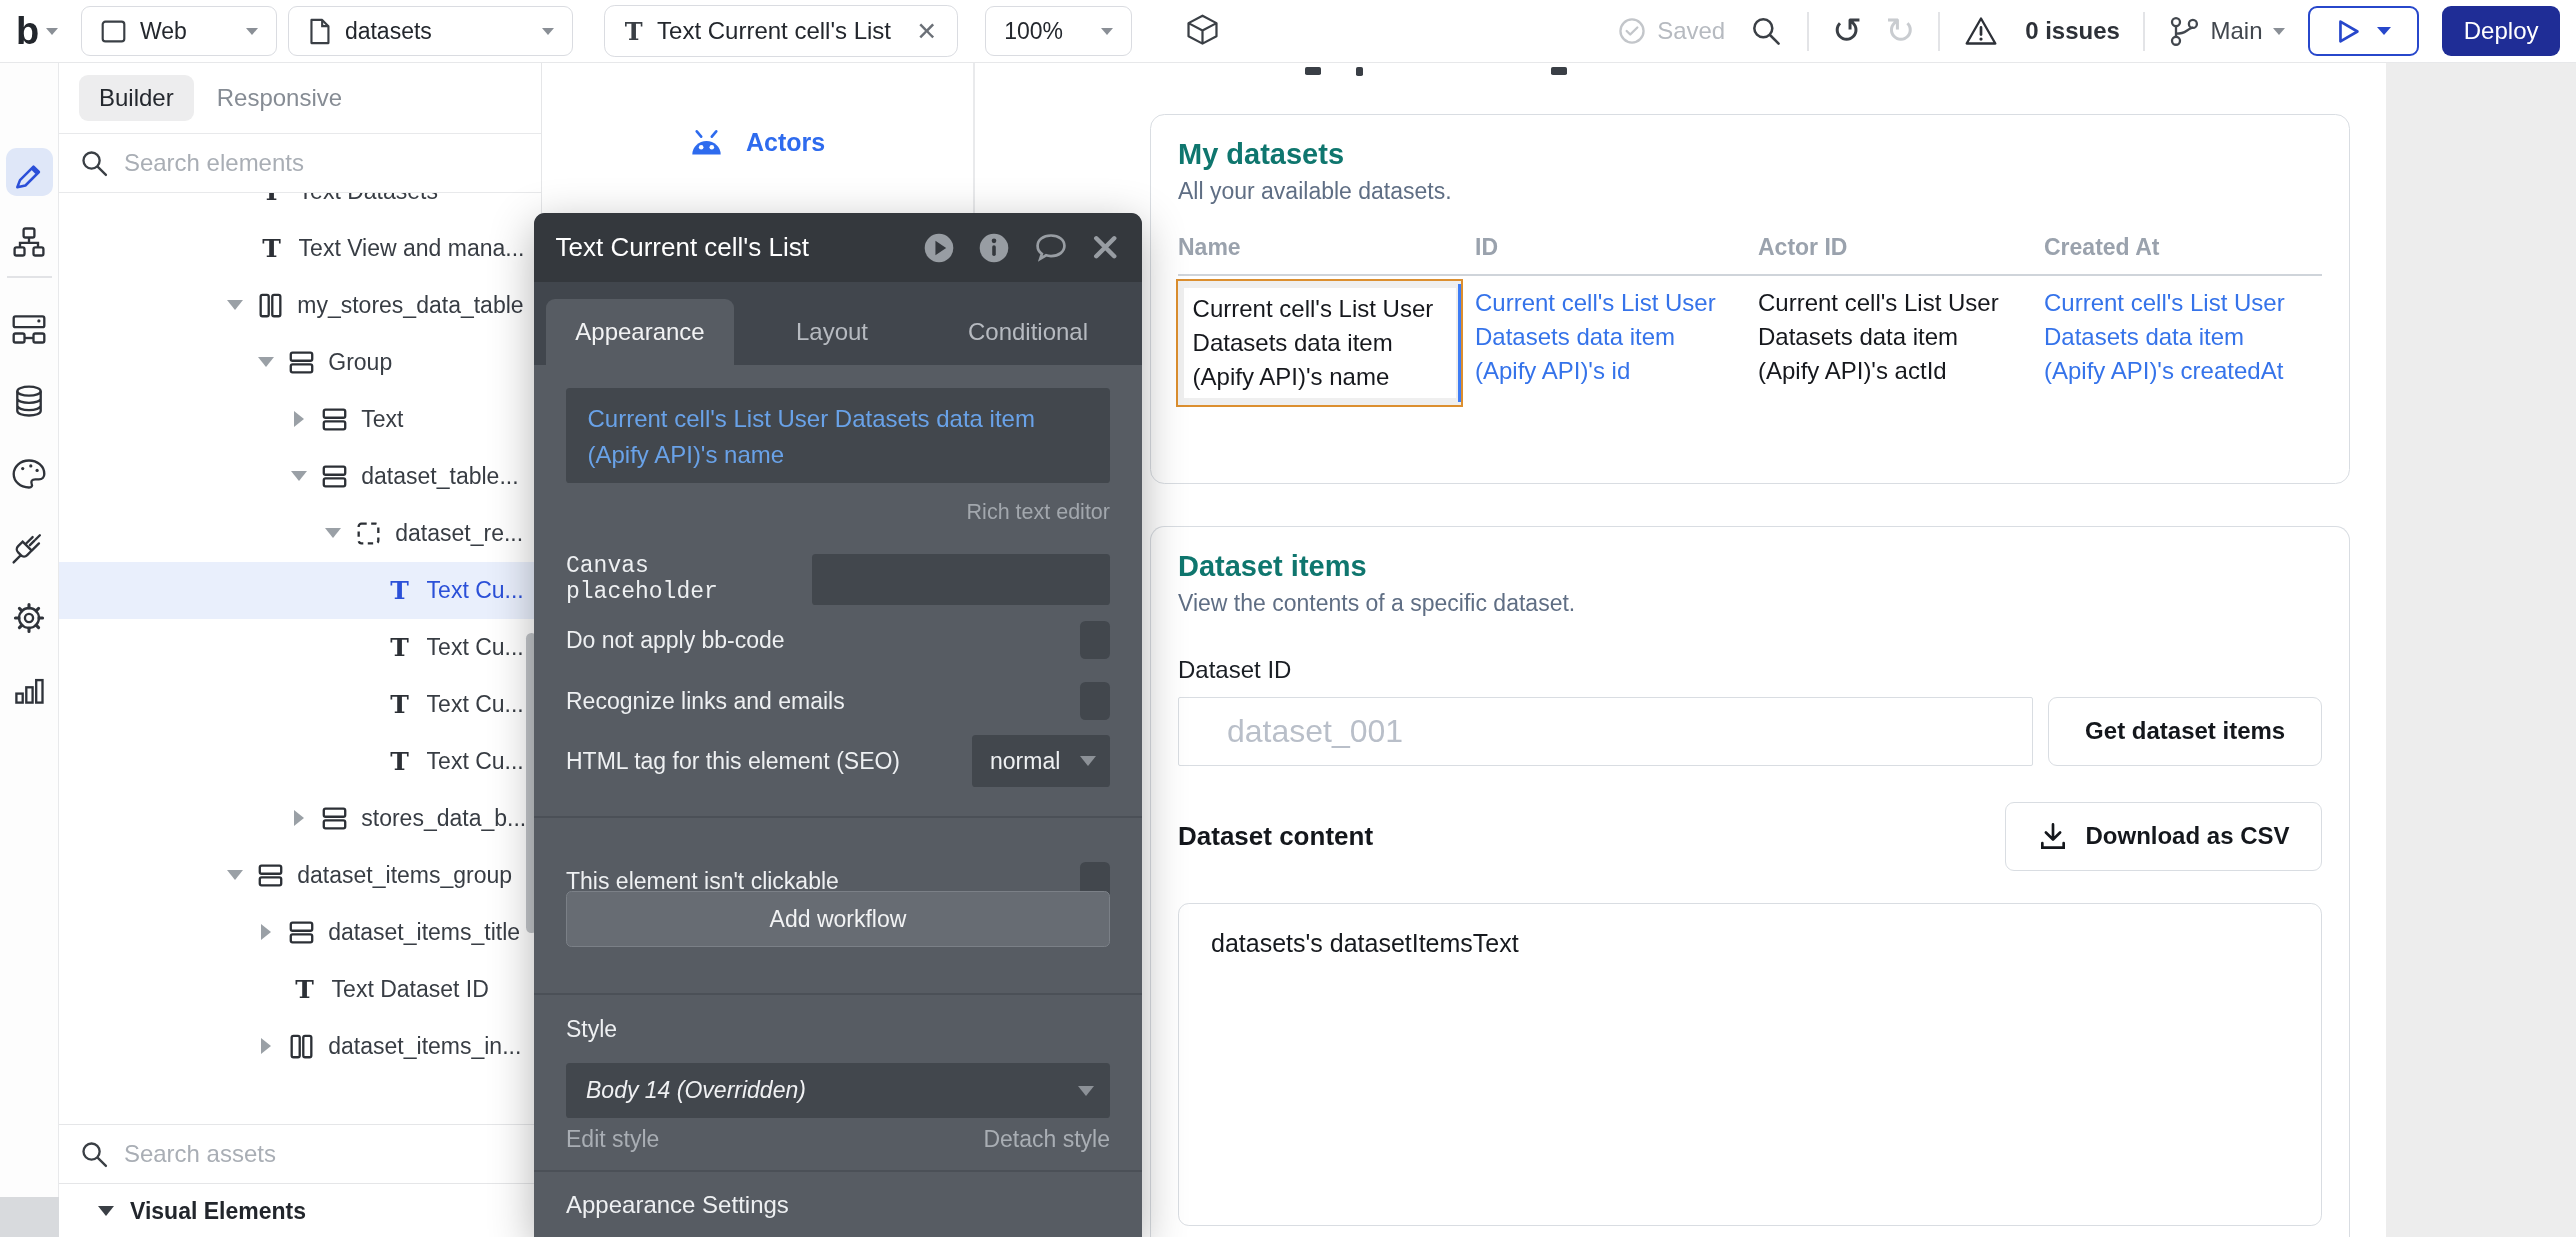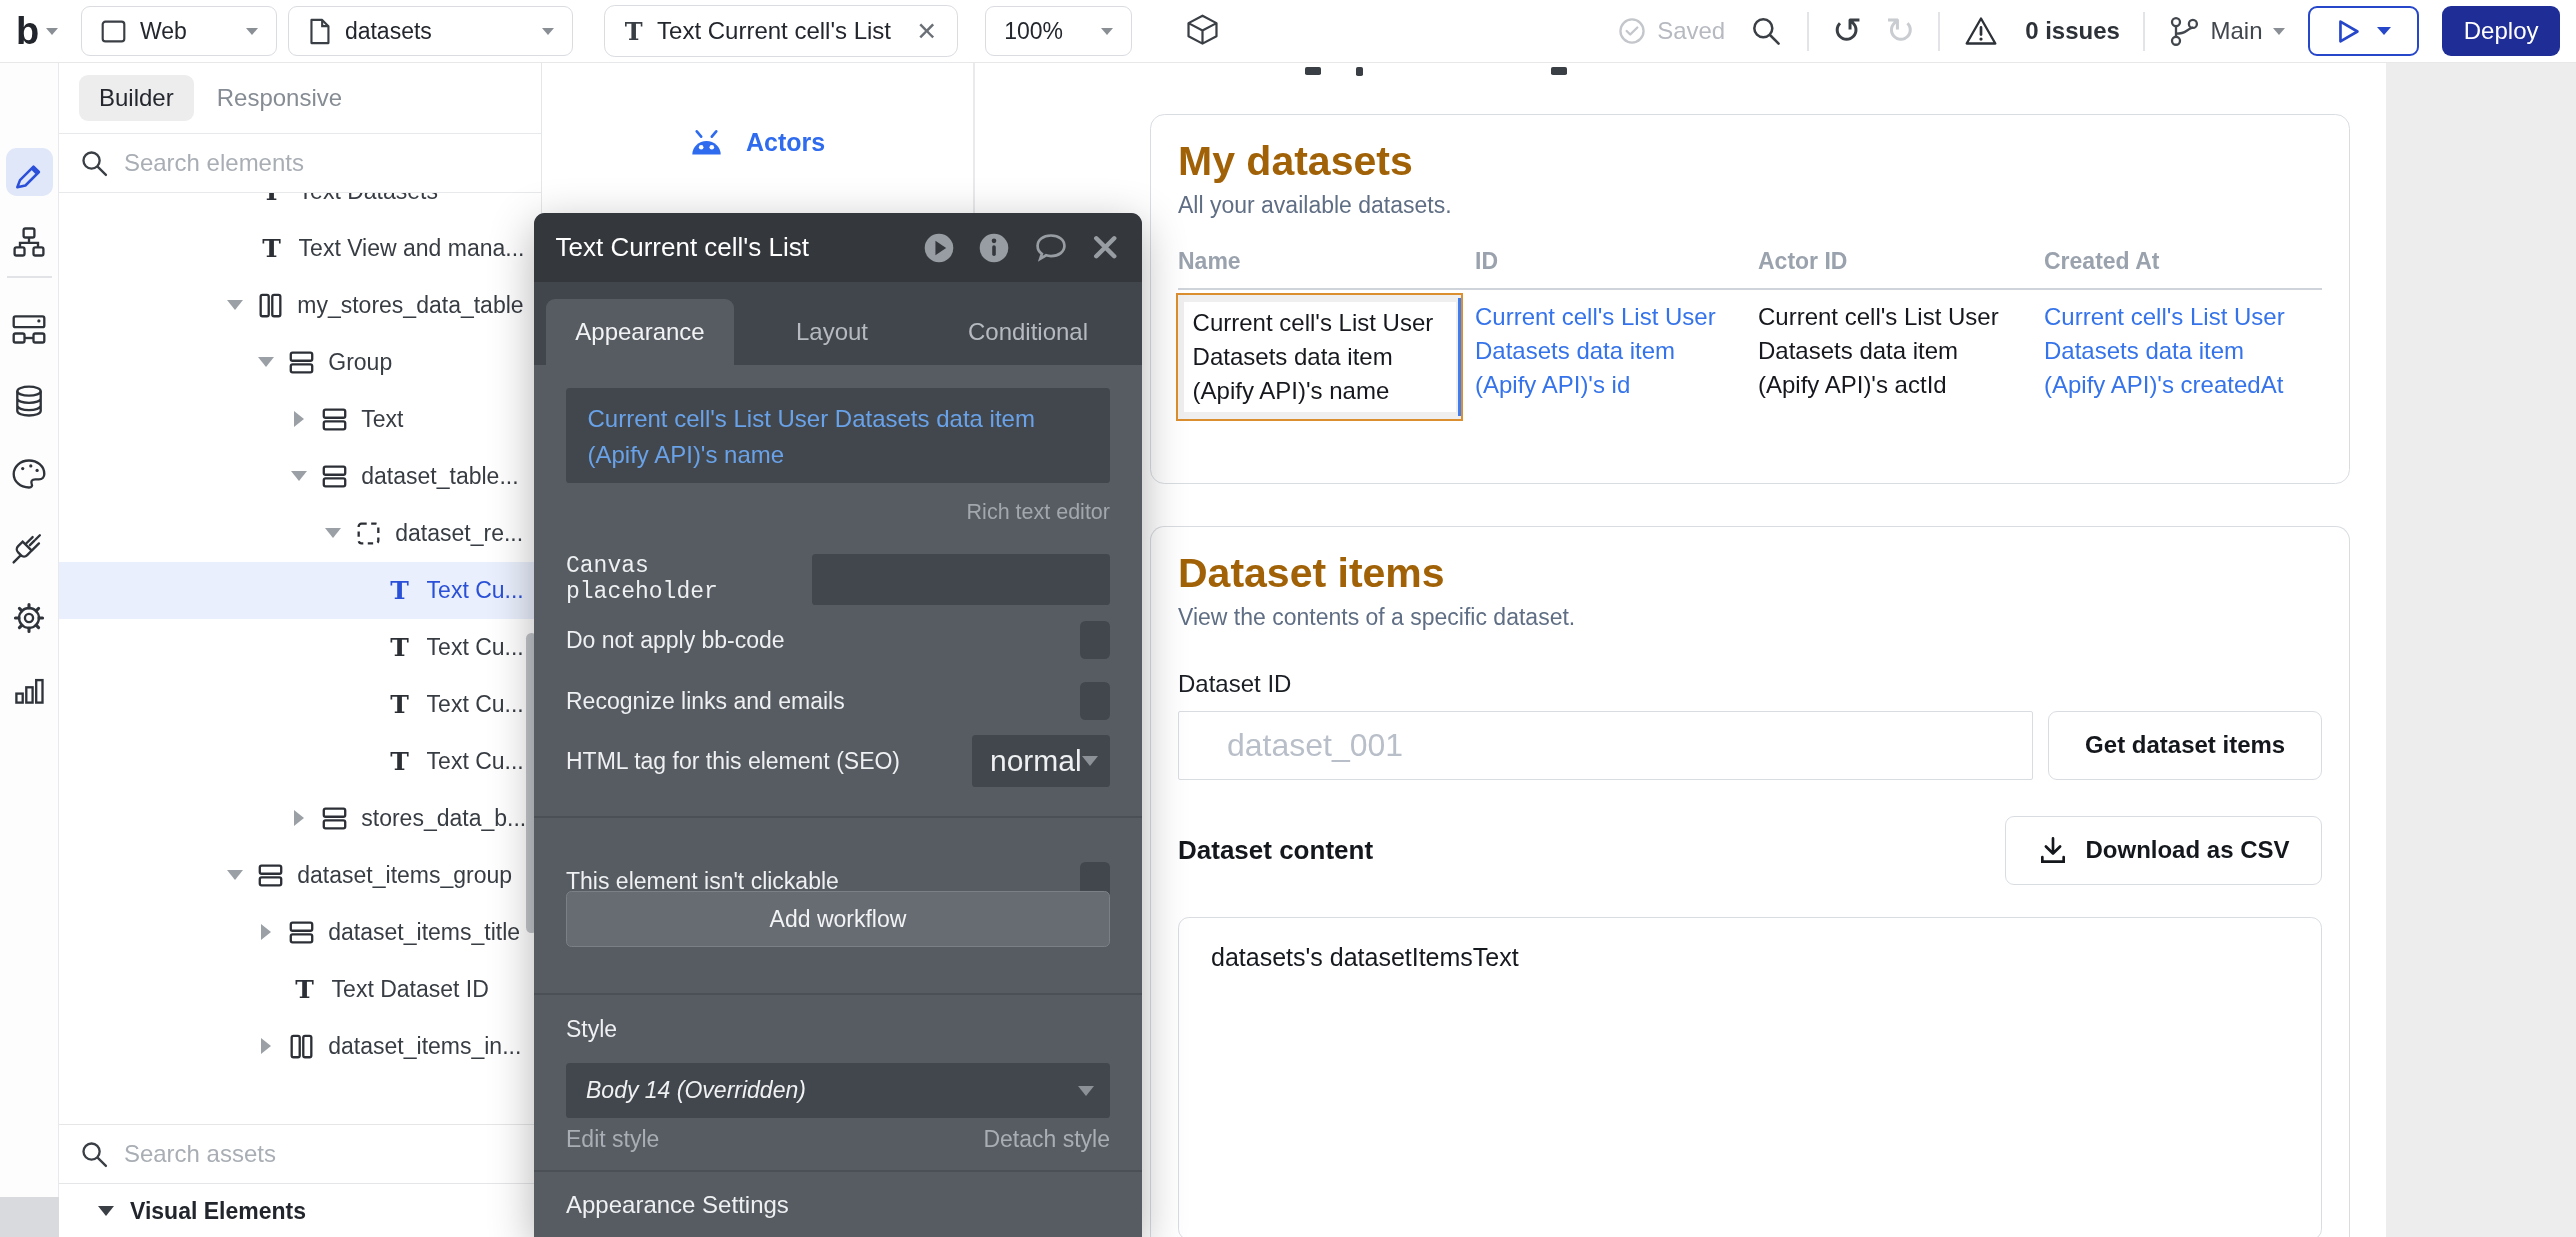--- a/index.html
+++ b/index.html
@@ -72,21 +72,21 @@
   
   .canvas { position:absolute; left:543px; top:63px; width:1843px; height:1175px; background:#fff; z-index:1; }
   .canvas-right { position:absolute; left:2386px; top:63px; width:190px; height:1175px; background:#ededed; z-index:1; }
   .page-divider { position:absolute; left:430px; top:0; width:1.8px; height:1175px; background:#e9eaec; }
   .actors { position:absolute; left:144px; top:63px; display:flex; align-items:center; gap:20px; }
   .actors-label { font-size:25px; font-weight:bold; color:#2e6bee; }
   .clip-marks span { position:absolute; background:#3a3f46; border-radius:1.8px; }
 
   .card { position:absolute; background:#fff; border:1.8px solid #d9dde2; border-radius:14.4px; }
   .card1 { left:607px; top:51px; width:1200px; height:370px; padding:23px 27px; overflow:hidden; }
-  .card-title { font-size:41px; font-weight:bold; color:#a16207; }
+  .card-title { font-size:29px; font-weight:bold; color:#0f766e; }
   .card-sub { font-size:23px; color:#5f6e84; margin-top:7.2px; }
   .dgrid { display:grid; grid-template-columns:297px 283px 286px auto; }
   .dhead { margin-top:29px; font-size:23px; font-weight:bold; color:#9aa2ad; }
   .dline { margin-top:12.6px; height:1.8px; background:#cfd4da; }
   .drow { margin-top:10.8px; font-size:24px; line-height:34px; }
   .cell { padding-right:21.5px; color:#16181d; }
   .cell.blue { color:#3573ea; }
   .selbox { position:relative; margin-left:-1.8px; margin-top:-7.2px; width:287px; border:2.7px solid #dc8f2f; background:#efefef; padding:7.2px 5.4px; }
   .selbox-inner { background:#fff; padding:3.6px 9px; }
   .selbox-blue { position:absolute; right:0px; top:2.7px; bottom:2.7px; width:3.6px; background:#3f7df5; }
@@ -116,21 +116,21 @@
   .irow { position:absolute; left:32px; right:32px; }
   .ilabel { color:#eef0f2; font-size:23px; }
   .richtext { top:23px; height:95px; background:#42474d; border-radius:3.6px; padding:12.6px 21.5px; color:#69a2e8; font-size:24px; line-height:36px; }
   .rte-link { top:135px; text-align:right; color:#a2a7ad; font-size:21.5px; }
   .r-cph { top:188px; display:flex; align-items:flex-end;font-family:Liberation Mono, monospace; }
   .mini-input { margin-left:auto; width:301px; height:51px; background:#42474d; border-radius:3.6px; }
   .r-bb { top:256px; display:flex; align-items:center; }
   .r-rec { top:317px; display:flex; align-items:center; }
   .checkbox { margin-left:auto; width:30.5px; height:38px; background:#42474d; border-radius:5.4px; }
   .r-html { top:370px; display:flex; align-items:center; }
-  .dropdown { margin-left:auto; width:138px; height:52px; background:#42474d; border-radius:3.6px; display:flex; align-items:center; padding:0 14.4px 0 18px; color:#eef0f2; font-size:30px; }
+  .dropdown { margin-left:auto; width:138px; height:52px; background:#42474d; border-radius:3.6px; display:flex; align-items:center; padding:0 14.4px 0 18px; color:#eef0f2; font-size:23px; }
   .dd-car { margin-left:auto; width:0;height:0;border-left:8px solid transparent;border-right:8px solid transparent;border-top:10px solid #8c9197; }
   .idiv { position:absolute; left:0; right:0; height:1.8px; background:#4b5057; }
   .r-click { top:497px; display:flex; align-items:center; }
   .wf-btn { top:526px; height:56px; background:#676c73; border:0.9px solid #7b8087; border-radius:5.4px; display:flex; align-items:center; justify-content:center; color:#f2f3f4; font-size:23px; }
   .r-stylelab { top:651px; }
   .style-dd { top:698px; height:55px; background:#42474d; border-radius:3.6px; display:flex; align-items:center; padding:0 16px 0 20px; }
   .style-val { color:#f0f1f3; font-size:23px; font-style:italic; }
   .r-editrow { top:761px; display:flex; justify-content:space-between; color:#a9aeb4; font-size:23px; }
   .r-appset { top:826px; color:#eef0f2; font-size:24px; }
 

